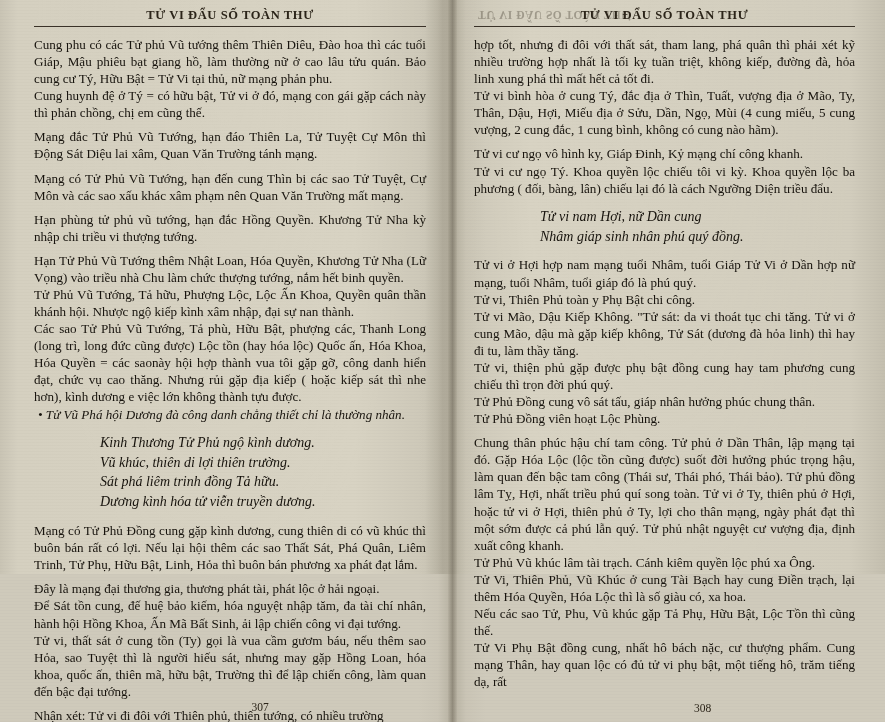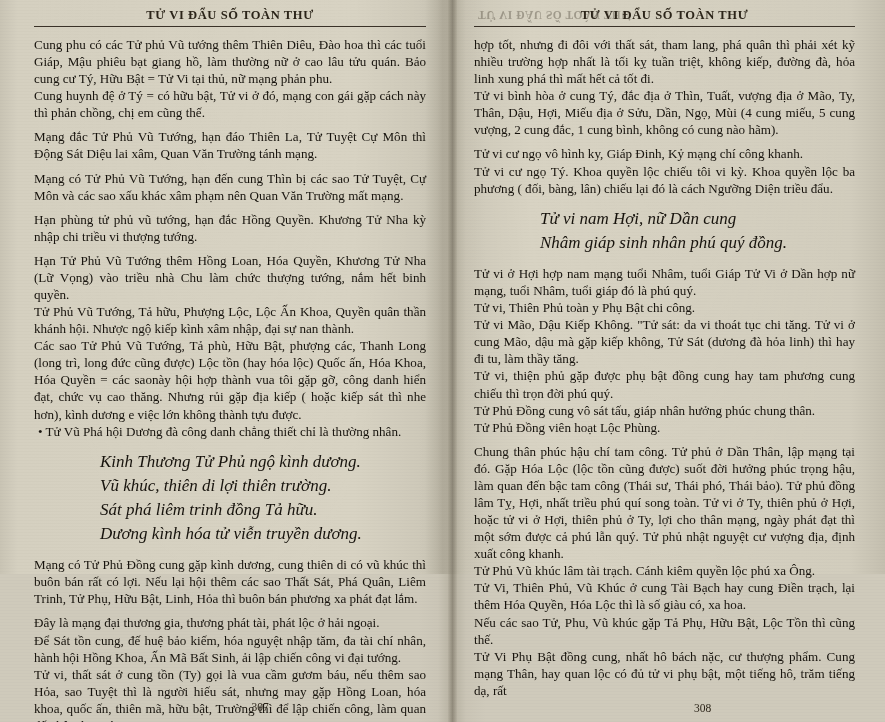--- a/index.html
+++ b/index.html
@@ -85,28 +85,29 @@
   }
   .p-ind {
     text-indent: 26px;
   }
   .p-gap {
     margin-top: 7px !important;
   }
   .verse {
     margin: 10px 0 10px 0;
     font-style: italic;
-    font-size: 17px;
+    font-size: 14px;
     line-height: 1.42;
     padding-left: 66px;
   }
   .verse div { white-space: nowrap; }
   .bullet {
     text-indent: 0;
     padding-left: 4px;
+    font-style: italic;
   }
   .pageno {
     position: absolute;
     bottom: 9px;
     width: 100%;
     left: 0;
     text-align: center;
     font-size: 11.5px;
     color: #2b2419;
     margin-left: 34px;
@@ -141,21 +142,21 @@
 
   <div class="page left">
     <div class="grain"></div>
     <div class="hdr">TỬ VI ĐẨU SỐ TOÀN THƯ</div>
     <div class="body-col">
       <p class="p-ind">Cung phu có các Tử phủ Vũ tướng thêm Thiên Diêu, Đào hoa thì các tuổi Giáp, Mậu phiêu bạt giang hồ, làm thường nữ ở cao lâu tửu quán. Bảo cung cư Tý, Hữu Bật = Tử Vi tại thủ, nữ mạng phản phu.</p>
       <p class="p-ind">Cung huynh đệ ở Tý = có hữu bật, Tử vi ở đó, mạng con gái gặp cách này thì phản chồng, chị em cũng thế.</p>
       <p class="p-ind p-gap">Mạng đắc Tử Phủ Vũ Tướng, hạn đáo Thiên La, Tử Tuyệt Cự Môn thì Động Sát Diệu lai xâm, Quan Văn Trường tánh mạng.</p>
       <p class="p-ind p-gap">Mạng có Tử Phủ Vũ Tướng, hạn đến cung Thìn bị các sao Tử Tuyệt, Cự Môn và các sao xấu khác xâm phạm nên Quan Văn Trường mất mạng.</p>
       <p class="p-ind p-gap">Hạn phùng tử phủ vũ tướng, hạn đắc Hồng Quyền. Khương Tử Nha kỳ nhập chi triều vi thượng tướng.</p>
-      <p class="p-ind p-gap">Hạn Tử Phủ Vũ Tướng thêm Hồng Loan, Hóa Quyền, Khương Tử Nha (Lữ Vọng) vào triều nhà Chu làm chức thượng tướng, nắm hết binh quyền.</p>
+      <p class="p-ind p-gap">Hạn Tử Phủ Vũ Tướng thêm Nhật Loan, Hóa Quyền, Khương Tử Nha (Lữ Vọng) vào triều nhà Chu làm chức thượng tướng, nắm hết binh quyền.</p>
       <p>Tử Phủ Vũ Tướng, Tả hữu, Phượng Lộc, Lộc Ấn Khoa, Quyền quân thần khánh hội. Nhược ngộ kiếp kình xâm nhập, đại sự nan thành.</p>
       <p>Các sao Tử Phủ Vũ Tướng, Tả phù, Hữu Bật, phượng các, Thanh Long (long trì, long đức cũng được) Lộc tồn (hay hóa lộc) Quốc ấn, Hóa Khoa, Hóa Quyền = các saonày hội hợp thành vua tôi gặp gỡ, công danh hiển đạt, chức vụ cao thăng. Nhưng rủi gặp địa kiếp ( hoặc kiếp sát thì nhe hơn), kình dương e việc lớn không thành tựu được.</p>
       <p class="bullet">• Tử Vũ Phá hội Dương đà công danh chẳng thiết chỉ là thường nhân.</p>
 
       <div class="verse">
         <div>Kinh Thương Tử Phủ ngộ kình dương.</div>
         <div>Vũ khúc, thiên di lợi thiên trường.</div>
         <div>Sát phá liêm trinh đồng Tả hữu.</div>
         <div>Dương kình hóa tử viễn truyền dương.</div>
       </div>

